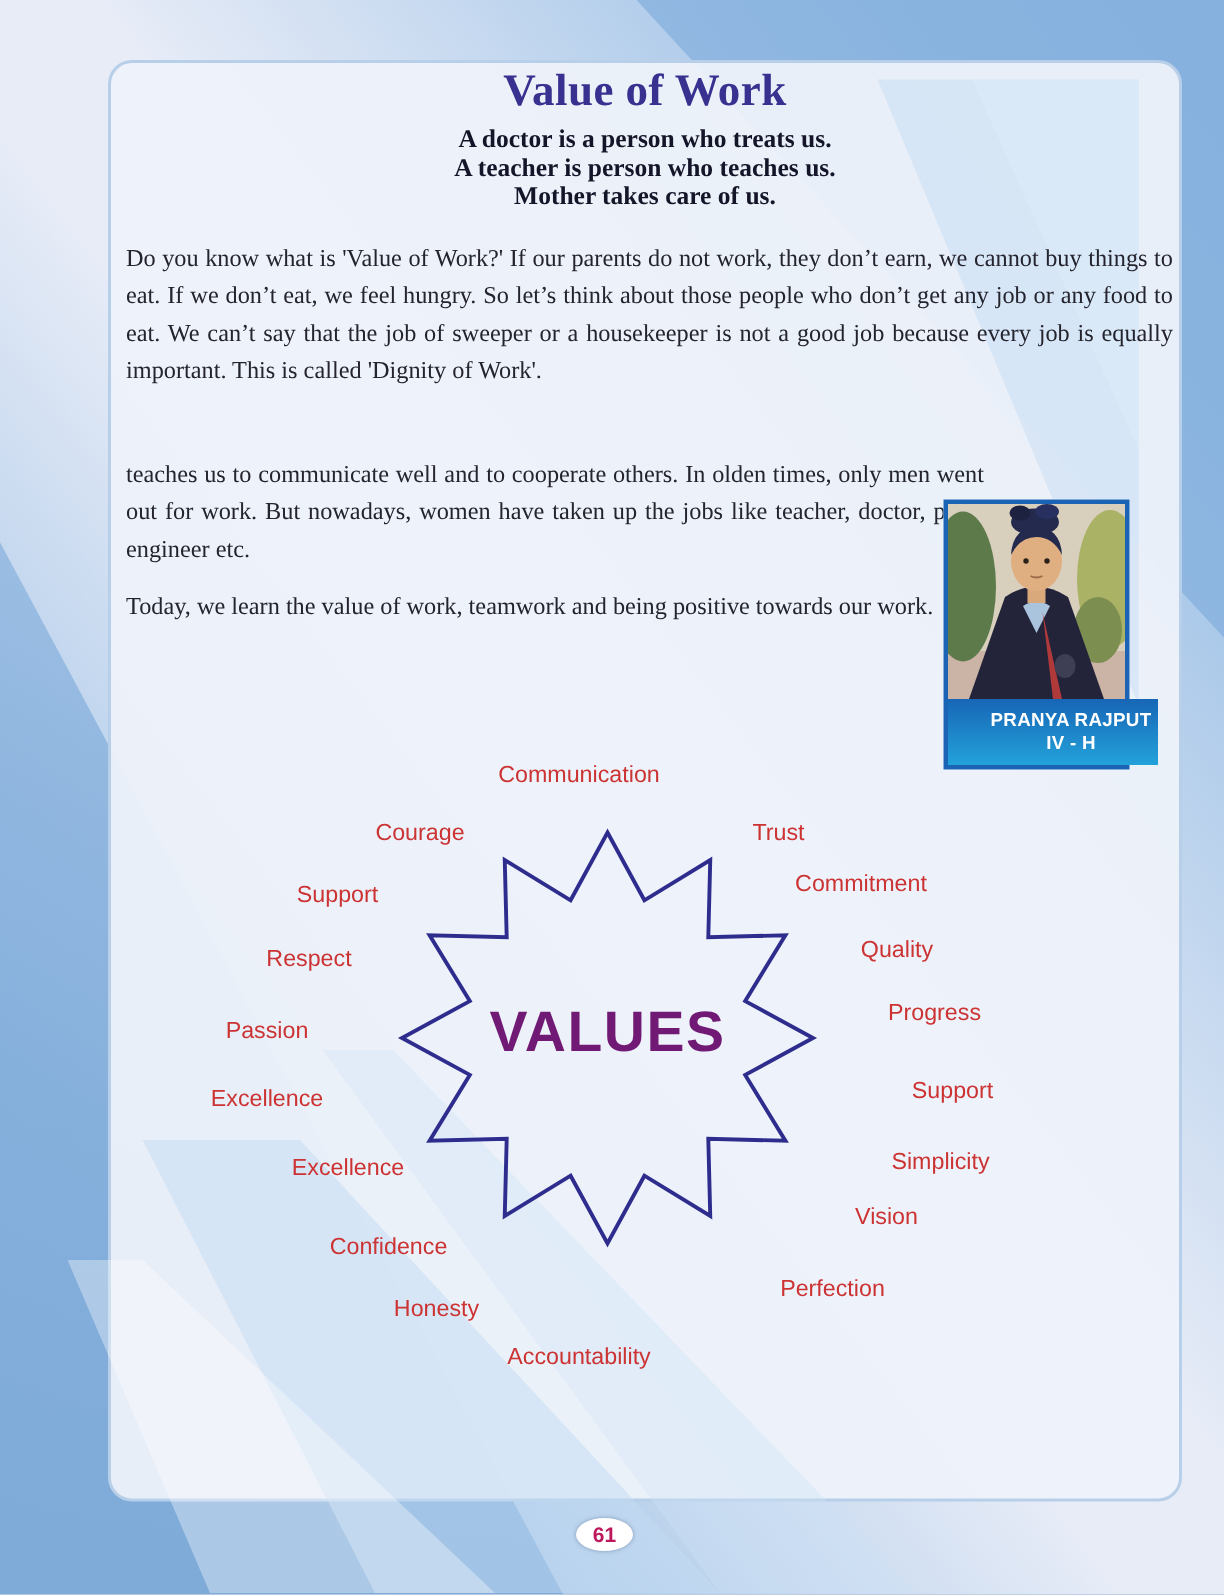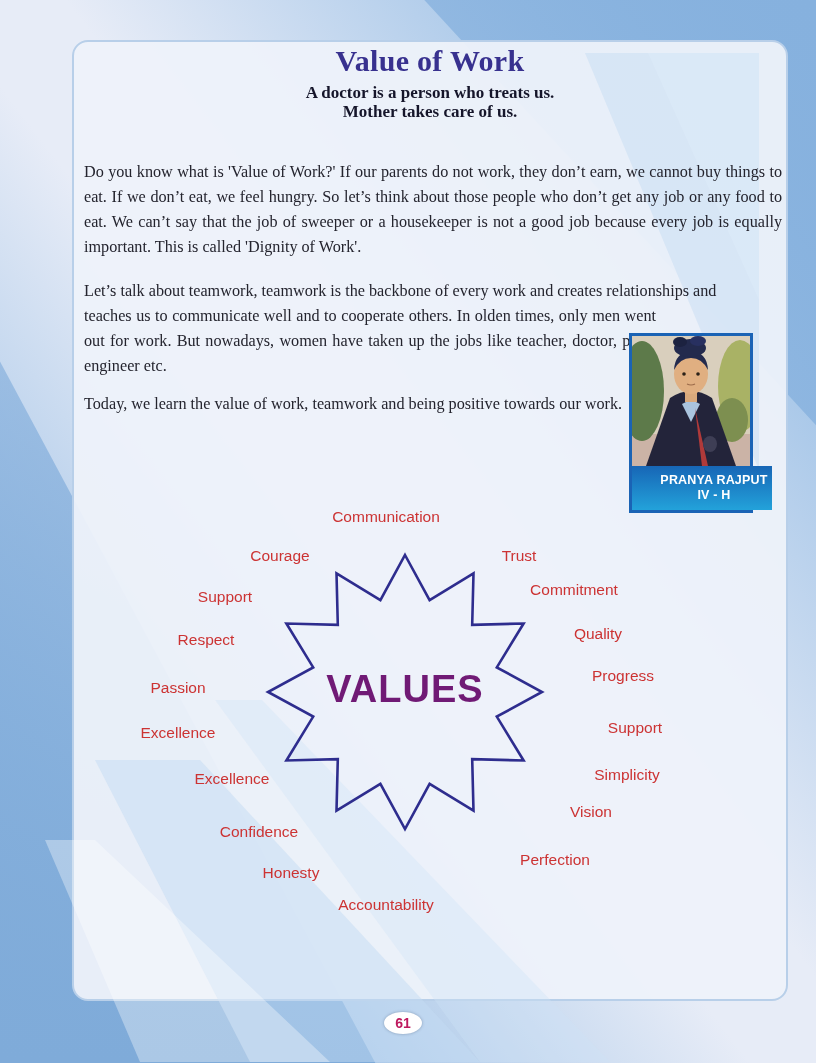--- a/index.html
+++ b/index.html
@@ -67,24 +67,24 @@
   <div class="bg-layer bg-tr"></div>
   <div class="bg-layer bg-bl"></div>
   <div class="bg-layer tr-wedge"></div>
   <div class="bg-layer bl-wedge"></div>
 
   <div class="panel">
     <div class="panel-content">
       <div class="page-title">Value of Work</div>
       <div class="subtitles">
         <div>A doctor is a person who treats us.</div>
+        <div>A teacher is person who teaches us.</div>
         <div>Mother takes care of us.</div>
       </div>
       <p class="bodytext p1">Do you know what is  'Value of Work?' If our parents do not work, they don’t earn, we cannot buy things to eat. If we don’t eat, we feel hungry. So let’s think about those people who don’t get any job or any food to eat. We can’t say that the job of sweeper or a housekeeper is not a good job because every job is equally important. This is called 'Dignity of Work'.</p>
-      <p class="bodytext p2a">Let’s talk about teamwork, teamwork is the backbone of every work and creates relationships and</p>
       <p class="bodytext p2b">teaches us to communicate well and to cooperate others. In olden times, only men went out for work. But nowadays, women have taken up the jobs like teacher, doctor, pilot, engineer etc.</p>
       <p class="bodytext p3">Today, we learn the value of work, teamwork and being positive towards our work.</p>
     </div>
   </div>
 
   <svg class="chevrons" width="816" height="1063" viewBox="0 0 816 1063">
     <polygon points="585,53 759,53 759,470" fill="rgba(175,207,238,0.30)"></polygon>
     <polygon points="648,53 759,53 759,300" fill="rgba(222,235,249,0.50)"></polygon>
     <polygon points="95,760 200,760 480,1062 250,1062" fill="rgba(195,220,243,0.50)"></polygon>
     <polygon points="45,840 95,840 330,1062 140,1062" fill="rgba(255,255,255,0.35)"></polygon>

